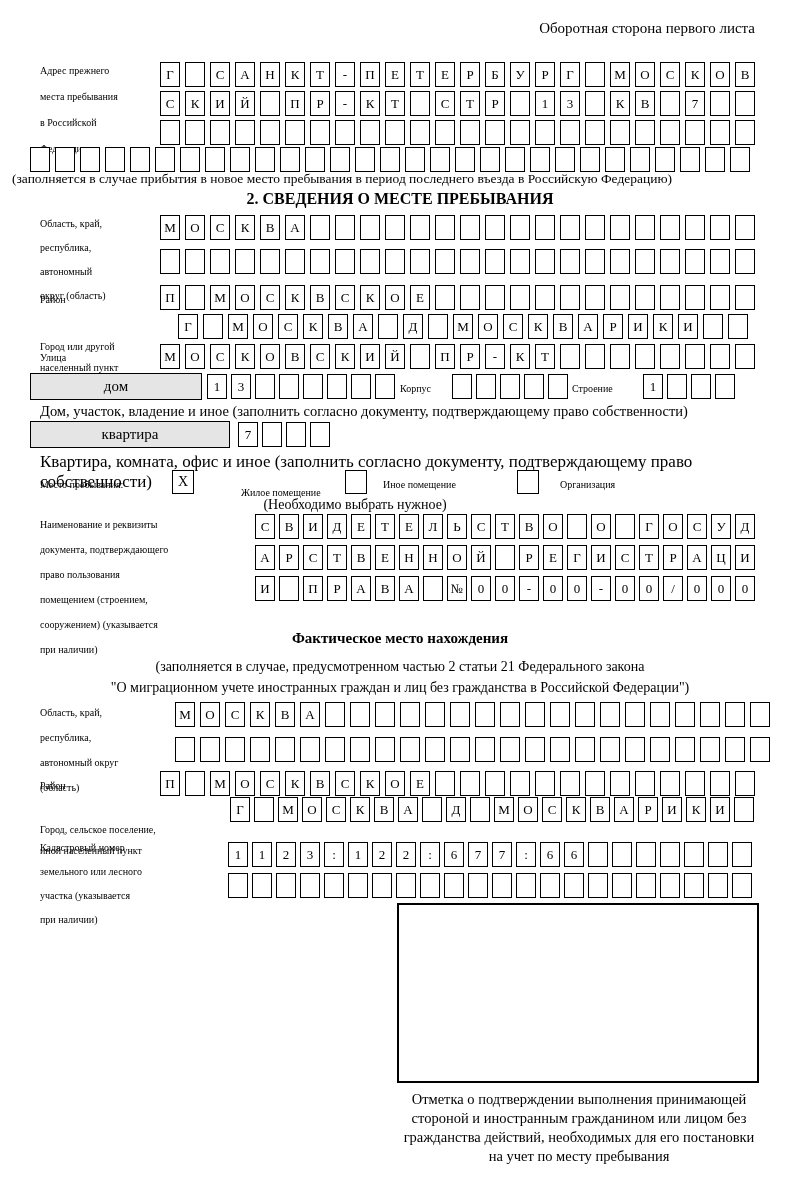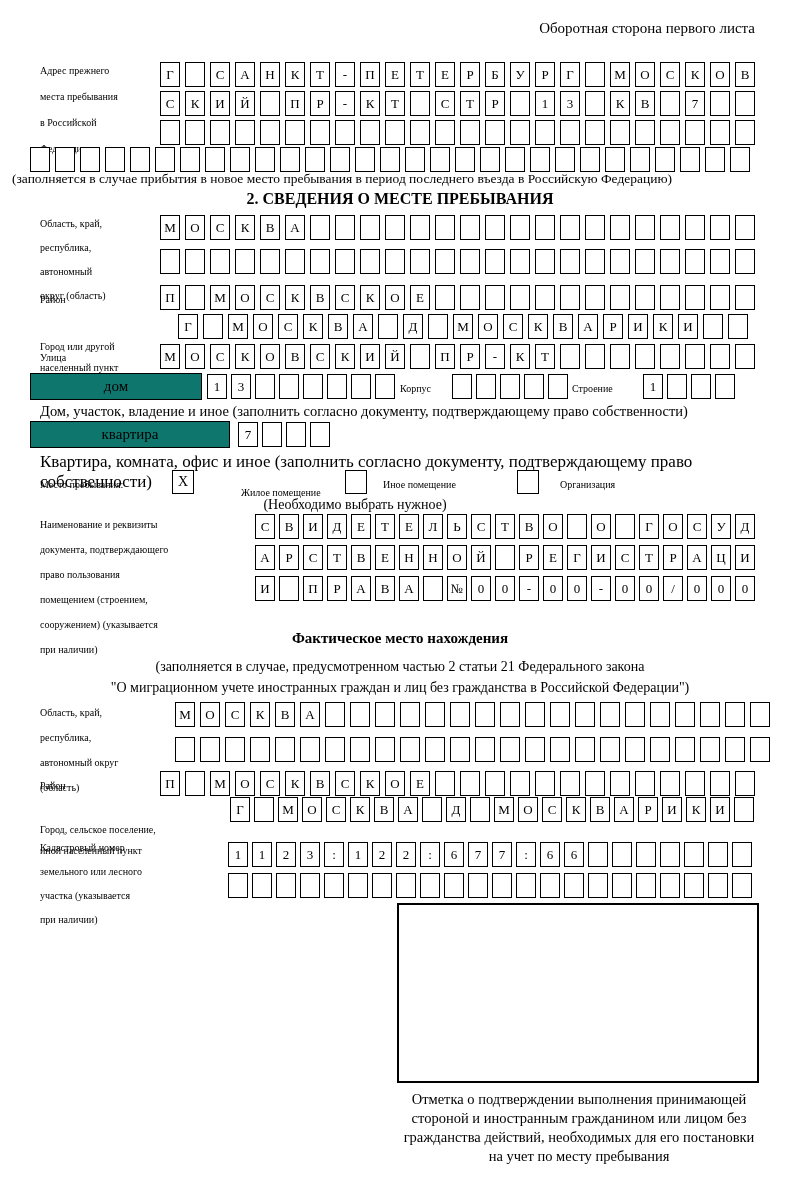--- a/index.html
+++ b/index.html
@@ -25,21 +25,21 @@
     font-size:13px; font-family:"Liberation Serif",serif; background:#fff;
   }
   .chk {
     position:absolute; width:22px; height:24px; box-sizing:border-box;
     border:1.6px solid #000; display:flex; align-items:center; justify-content:center;
     font-size:14px; background:#fff;
   }
   .bigbox {
     position:absolute; box-sizing:border-box; border:1.6px solid #000;
     display:flex; align-items:center; justify-content:center;
-    font-size:15px; background:#0f766e;
+    font-size:15px; background:#e5e5e5;
   }
   .stamp { position:absolute; box-sizing:border-box; border:2px solid #000; background:#fff; }
   .stampnote { font-size:14.5px; line-height:19px; text-align:center; white-space:pre-line; }
 </style>
 </head>
 <body>
 
 <div class="page">
 
   <div class="abs note" style="top:20px; right:45px; font-size:15px;">Оборотная сторона первого листа</div>

